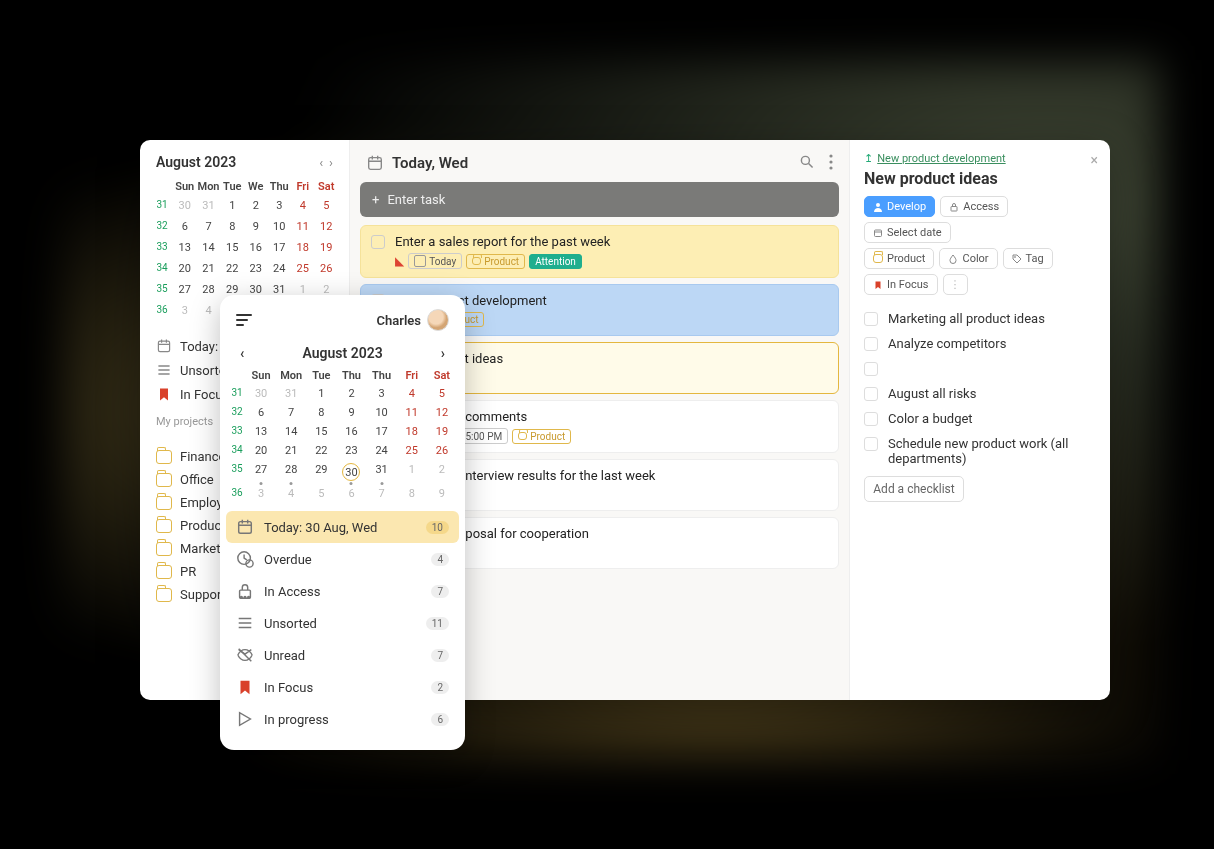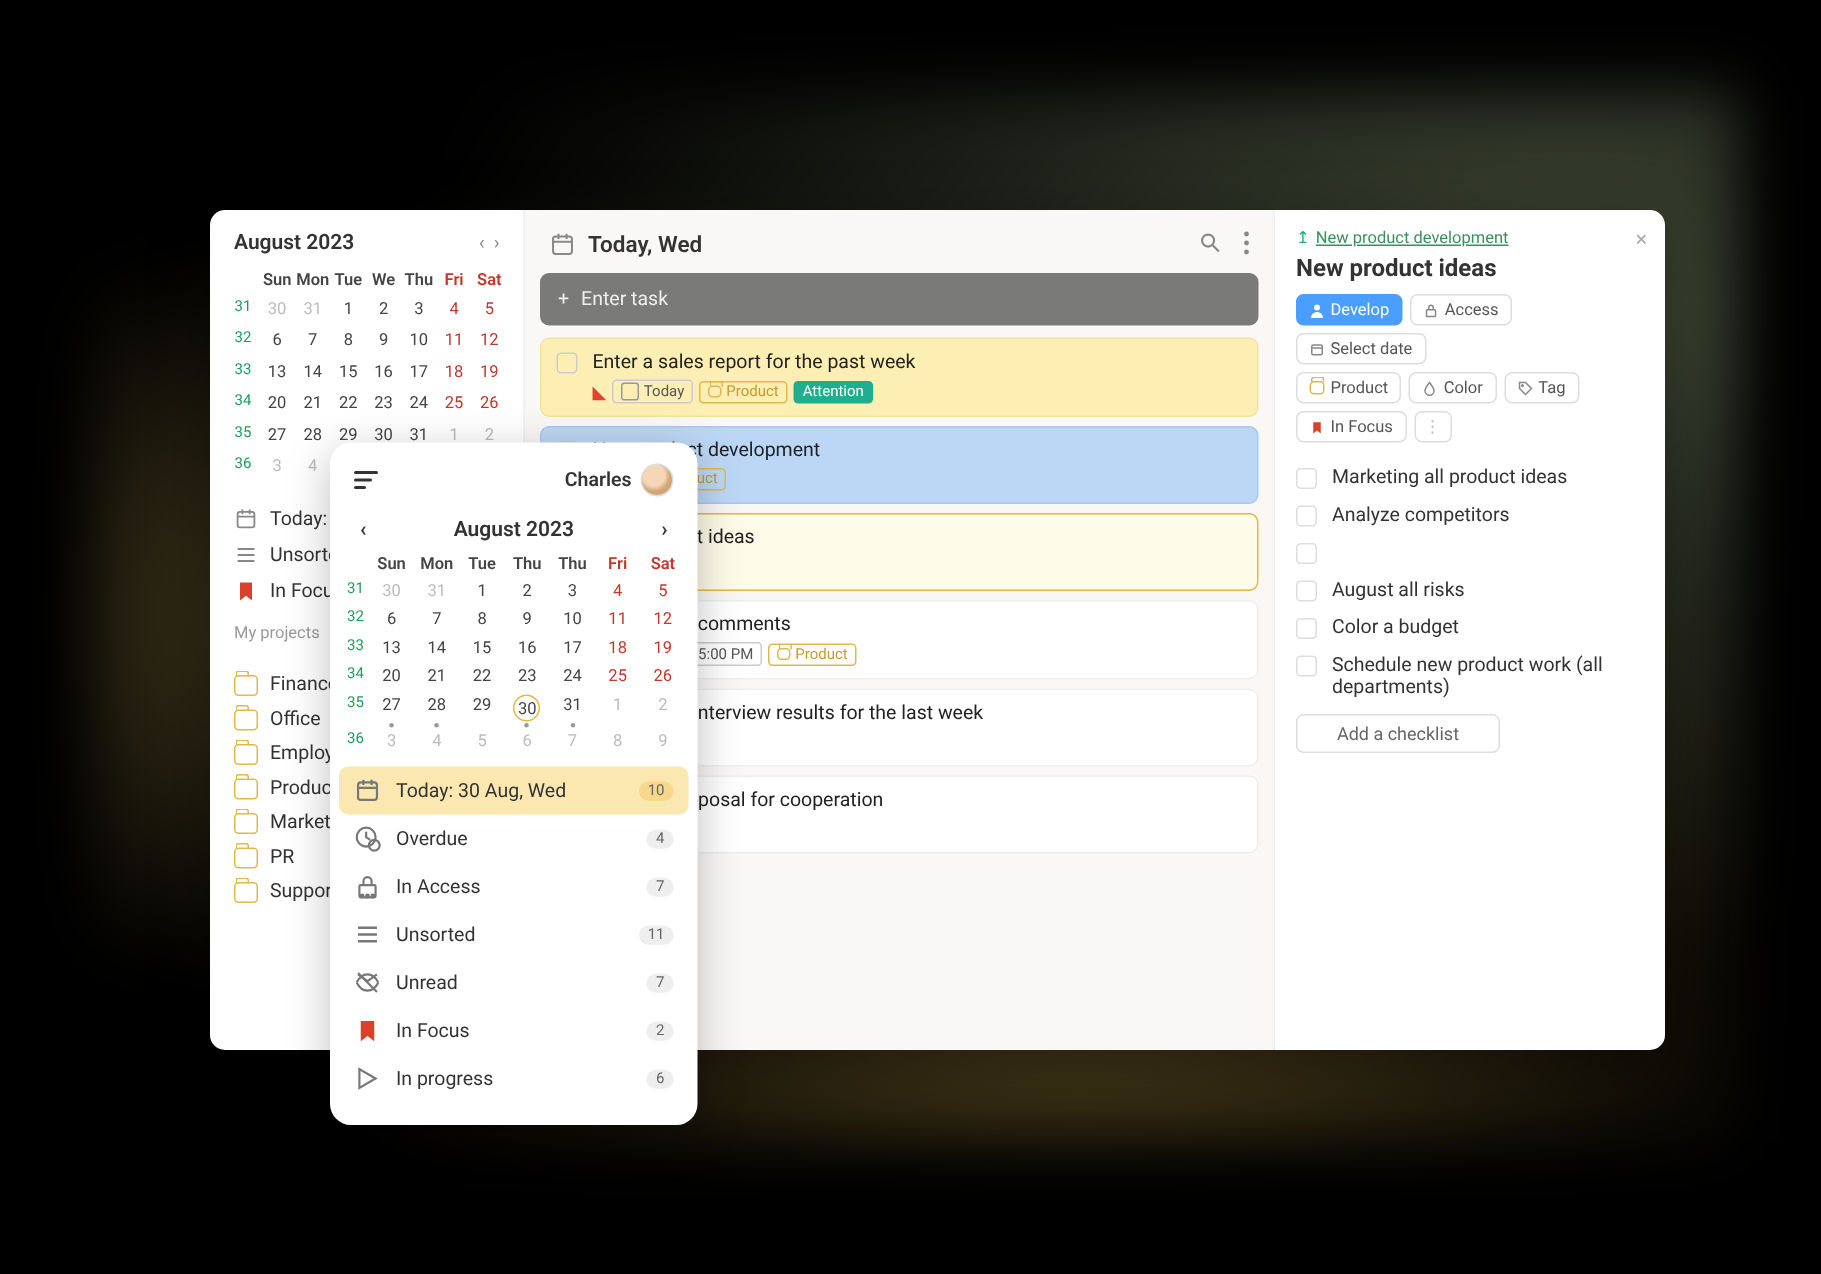--- a/index.html
+++ b/index.html
@@ -51,21 +51,21 @@
   .bc { font-size:11px; color:#2a7; display:flex; align-items:center; gap:4px; margin-bottom:4px; }
   .bc a { color:#3a8f5f; text-decoration:underline; }
   .close-x { position:absolute; top:12px; right:12px; color:#aaa; font-size:14px; }
   .task-heading { font-weight:700; font-size:16px; margin-bottom:8px; }
   .chip-row { display:flex; gap:5px; flex-wrap:wrap; margin-bottom:5px; }
   .chip { border:1px solid #ddd; border-radius:5px; padding:3px 8px; font-size:11px; display:inline-flex; align-items:center; gap:4px; color:#555; background:#fff; }
   .chip.blue { background:#4a9eff; border-color:#4a9eff; color:#fff; }
   .checklist { margin-top:16px; display:flex; flex-direction:column; gap:10px; }
   .cl-item { display:flex; gap:10px; align-items:flex-start; font-size:13px; }
   .cl-item .chk { border-color:#ddd; }
-  .add-cl { border:1px solid #ddd; border-radius:5px; padding:5px; text-align:center; font-size:12px; color:#666; margin-top:10px; width:136px; }
+  .add-cl { border:1px solid #ddd; border-radius:5px; padding:5px; text-align:center; font-size:12px; color:#666; margin-top:10px; width:100px; }
   
   .mobile { position:absolute; top: 295px; left: 220px; width: 245px; height: 455px; background:#fff; border-radius:14px; box-shadow: 0 8px 30px rgba(0,0,0,0.25); padding: 12px 6px; }
   .m-top { display:flex; justify-content:space-between; align-items:center; padding:2px 10px 10px;text-align:right; }
   .m-burger { display:flex; flex-direction:column; gap:3px; }
   .m-burger span { display:block; height:2px; background:#333; border-radius:1px; }
   .m-burger span:nth-child(1){width:16px;} .m-burger span:nth-child(2){width:12px;} .m-burger span:nth-child(3){width:8px;}
   .m-user { display:flex; align-items:center; gap:6px; font-size:13px; font-weight:600; }
   .avatar { width:22px; height:22px; border-radius:50%; background: radial-gradient(circle at 40% 35%, #f5d7b8 40%, #d4a574 60%), #e8c8a0; border:1.5px solid #ddd; }
   .m-cal-head { display:flex; justify-content:space-between; align-items:center; padding:4px 14px 6px; font-weight:600; font-size:14px; }
   .m-cal-head .arr { color:#333; font-size:14px; }

